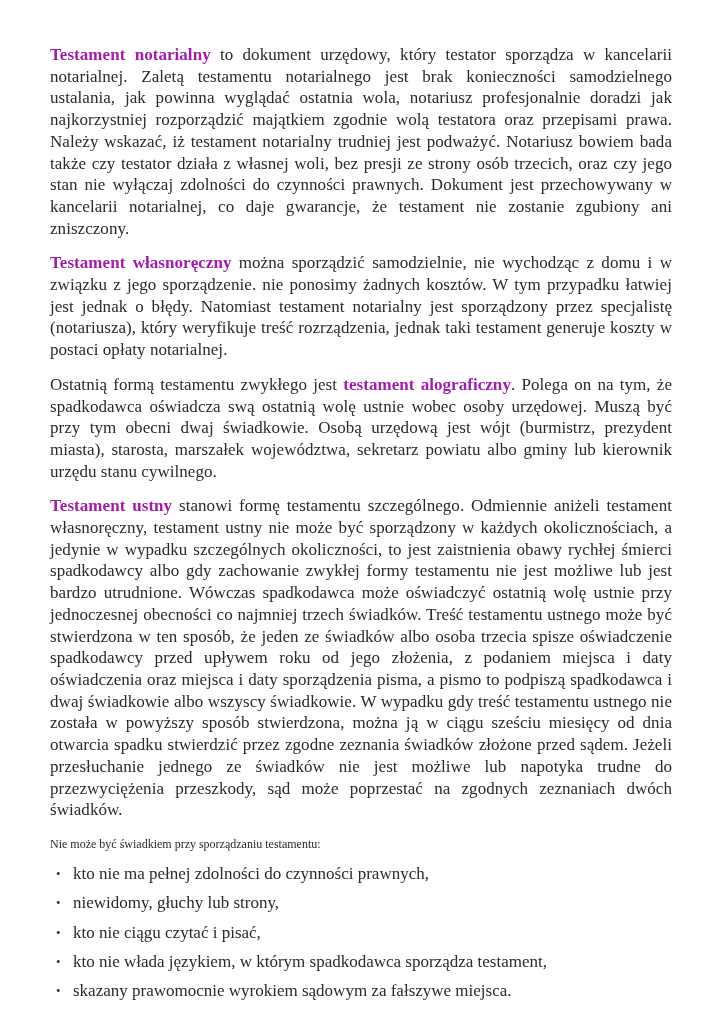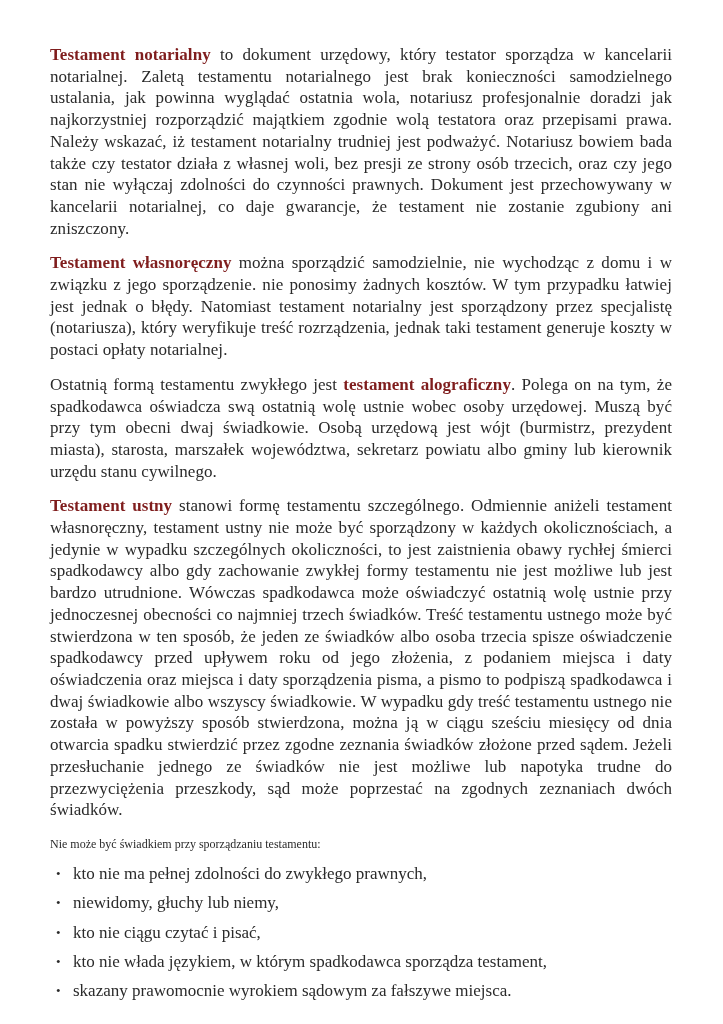--- a/index.html
+++ b/index.html
@@ -21,21 +21,21 @@
     hyphens: auto;
   }
   .para {
     margin: 0 0 13px 0;
     font-size: 17px;
     line-height: 21.7px;
     text-align: justify;
     letter-spacing: 0.05px;
   }
   .para b {
-    color: #7f1d1d;
+    color: #a21caf;
     font-weight: 700;
   }
   .list-intro {
     margin: 0 0 3px 0;
     font-size: 12px;
     line-height: 21.7px;
     text-align: left;
   }
   ul.doc-list {
     margin: 0;
@@ -68,20 +68,20 @@
 
   <p class="para"><b>Testament własnoręczny</b><span> można sporządzić samodzielnie, nie wychodząc z domu i w związku z jego sporządzenie. nie ponosimy żadnych kosztów. W tym przypadku łatwiej jest jednak o błędy. Natomiast testament notarialny jest sporządzony przez specjalistę (notariusza), który weryfikuje treść rozrządzenia, jednak taki testament generuje koszty w postaci  opłaty notarialnej.</span></p>
 
   <p class="para"><span>Ostatnią formą testamentu zwykłego jest </span><b>testament alograficzny</b><span>. Polega on na tym, że spadkodawca oświadcza swą ostatnią wolę ustnie wobec osoby urzędowej. Muszą być przy tym obecni dwaj świadkowie. Osobą urzędową jest wójt (burmistrz, prezydent miasta), starosta, marszałek województwa, sekretarz powiatu albo gminy lub kierownik urzędu stanu cywilnego.</span></p>
 
   <p class="para"><b>Testament ustny</b><span> stanowi formę testamentu szczególnego. Odmiennie aniżeli testament własnoręczny, testament ustny nie może być sporządzony w każdych okolicznościach, a jedynie w wypadku szczególnych okoliczności, to jest zaistnienia obawy rychłej śmierci spadkodawcy albo gdy zachowanie zwykłej formy testamentu nie jest możliwe lub jest bardzo utrudnione. Wówczas spadkodawca może oświadczyć ostatnią wolę ustnie przy jednoczesnej obecności co najmniej trzech świadków. Treść testamentu ustnego może być stwierdzona w ten sposób, że jeden ze świadków albo osoba trzecia spisze oświadczenie spadkodawcy przed upływem roku od jego złożenia, z podaniem miejsca i daty oświadczenia oraz miejsca i daty sporządzenia pisma, a pismo to podpiszą spadkodawca i dwaj świadkowie albo wszyscy świadkowie. W wypadku gdy treść testamentu ustnego nie została w powyższy sposób stwierdzona, można ją w ciągu sześciu miesięcy od dnia otwarcia spadku stwierdzić przez zgodne zeznania świadków złożone przed sądem. Jeżeli przesłuchanie jednego ze świadków nie jest możliwe lub napotyka trudne do przezwyciężenia przeszkody, sąd może poprzestać na zgodnych zeznaniach dwóch świadków.</span></p>
 
   <p class="list-intro">Nie może być świadkiem przy sporządzaniu testamentu:</p>
 
   <ul class="doc-list">
-    <li><span class="bullet">•</span><span>kto nie ma pełnej zdolności do zwykłego prawnych,</span></li>
-    <li><span class="bullet">•</span><span>niewidomy, głuchy lub niemy,</span></li>
+    <li><span class="bullet">•</span><span>kto nie ma pełnej zdolności do czynności prawnych,</span></li>
+    <li><span class="bullet">•</span><span>niewidomy, głuchy lub strony,</span></li>
     <li><span class="bullet">•</span><span>kto nie ciągu czytać i pisać,</span></li>
     <li><span class="bullet">•</span><span>kto nie włada językiem, w którym spadkodawca sporządza testament,</span></li>
     <li><span class="bullet">•</span><span>skazany prawomocnie wyrokiem sądowym za fałszywe miejsca.</span></li>
   </ul>
 
 </div>
 
 </body></html>

